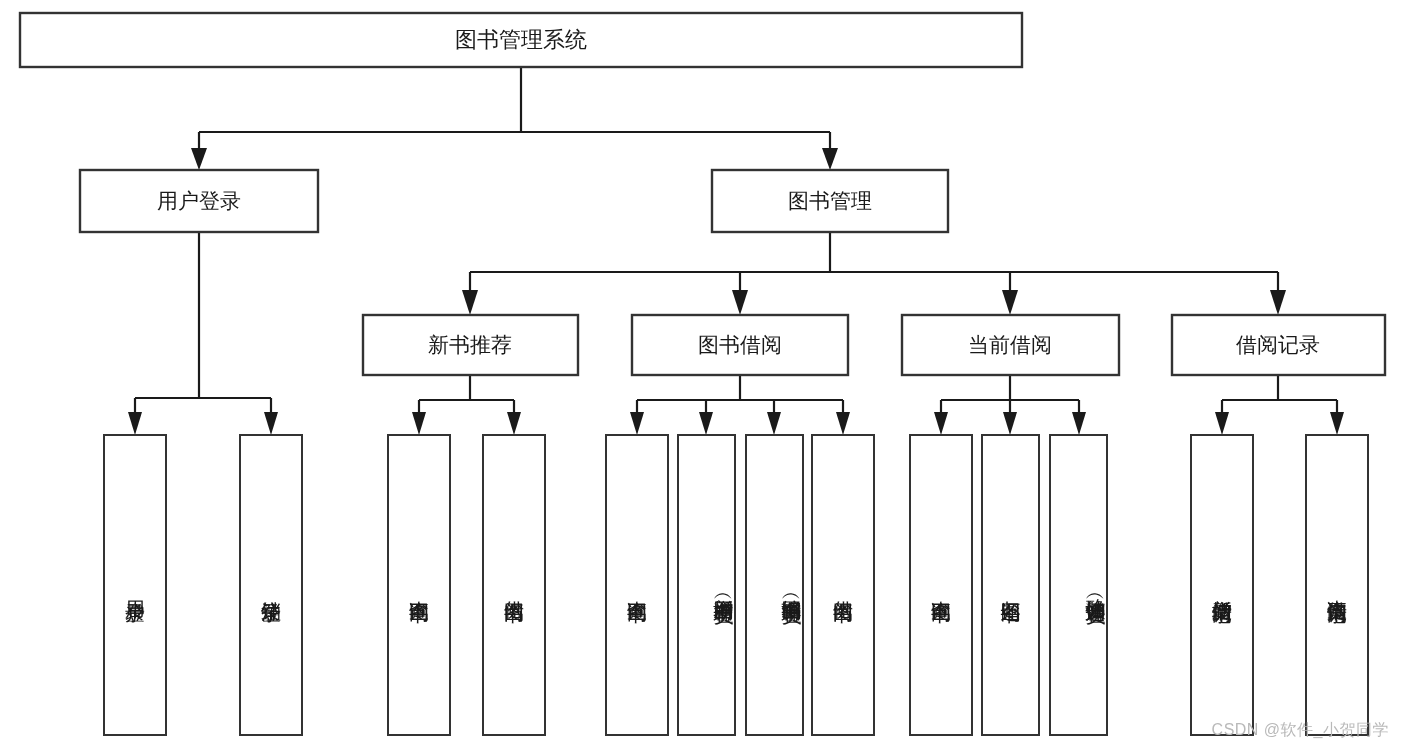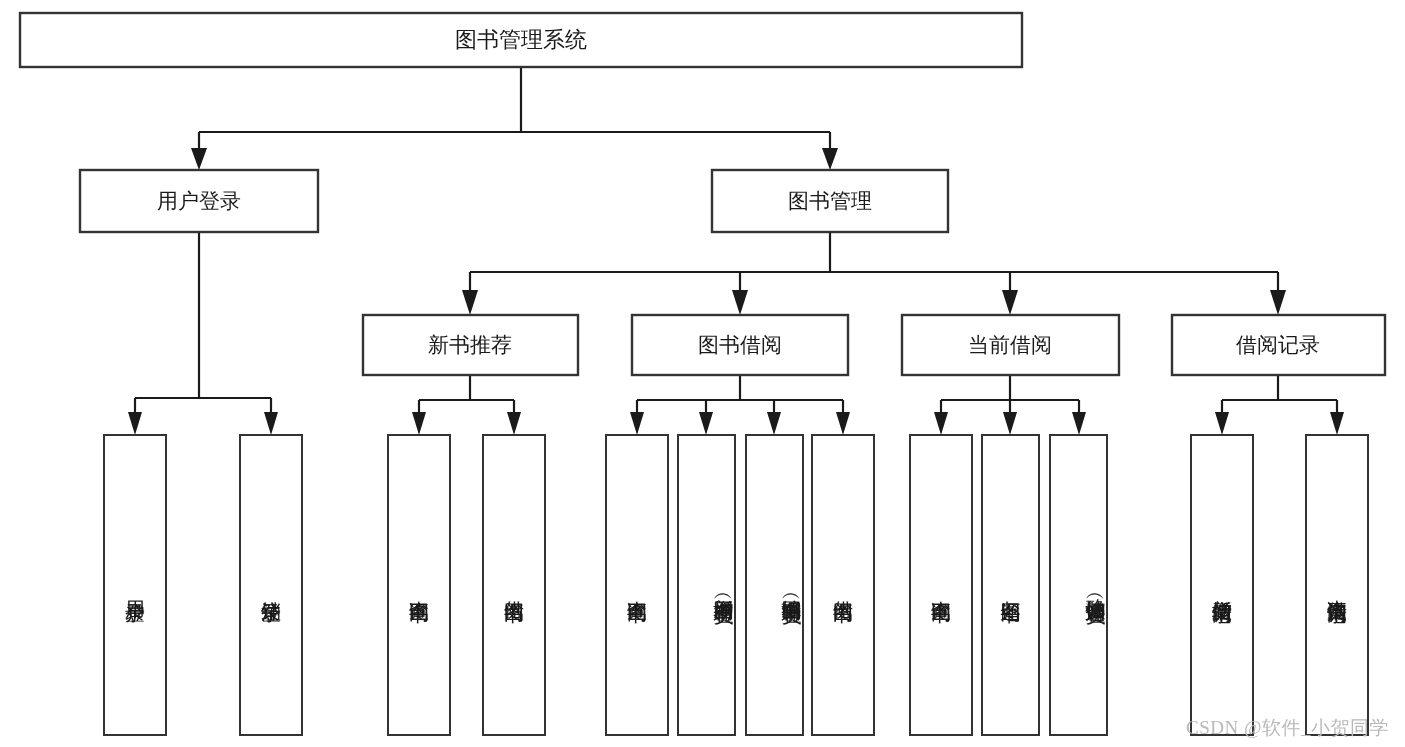--- a/index.html
+++ b/index.html
@@ -71,22 +71,22 @@
     letter-spacing: 1px;
     pointer-events: none;
     text-align: center;
     box-sizing: border-box;
     padding-top: 4px;
   }
   #watermark {
     position: absolute;
     right: 12px;
     bottom: 6px;
-    font-family: Liberation Serif, serif;
-    font-size: 19px;
+    font-family: Liberation Sans, sans-serif;
+    font-size: 16px;
     color: #b9b9b9;
     letter-spacing: 0.5px;
     user-select: none;
     white-space: pre;
   }
 </style>
 </head>
 <body>
 
 <div id="diagram-root">

